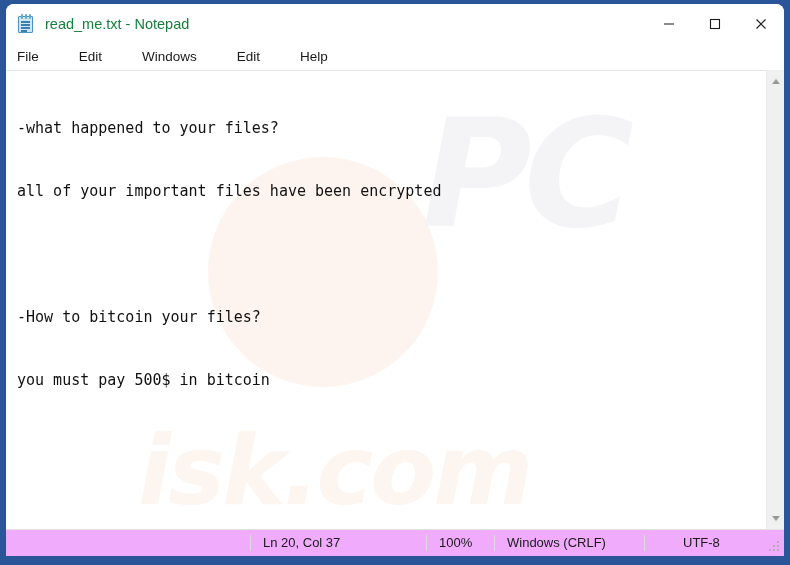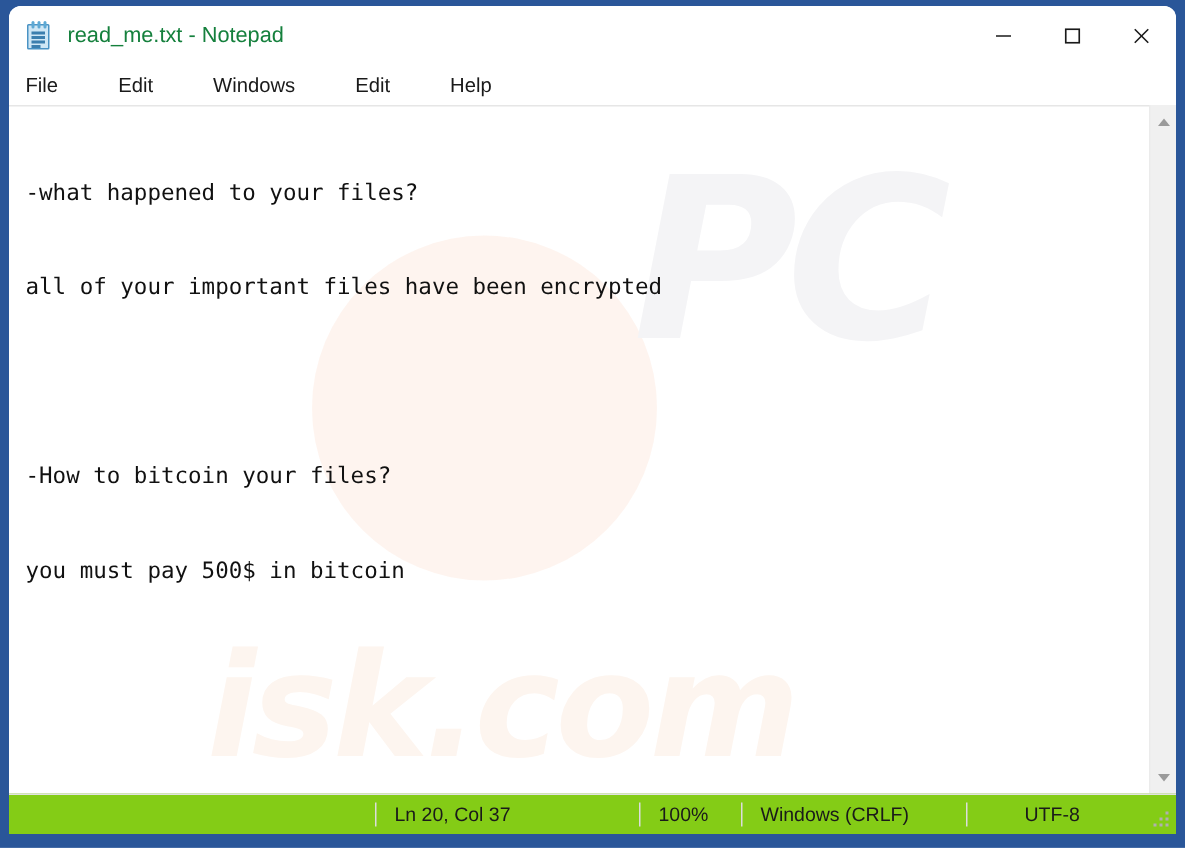--- a/index.html
+++ b/index.html
@@ -225,21 +225,21 @@
   .sb-tri-up { border-bottom: 5px solid #9a9a9a; }
   .sb-tri-down { border-top: 5px solid #9a9a9a; }
 
   
   #statusbar {
     position: absolute;
     left: 0;
     bottom: 0;
     width: 778px;
     height: 27px;
-    background: #84cc16;
+    background: #f0abfc;
     border-top: 1px solid #e2e2e2;
     box-sizing: border-box;
     font-size: 13px;
     color: #1a1a1a;
   }
   .status-cell {
     position: absolute;
     top: 0;
     height: 26px;
     line-height: 26px;

